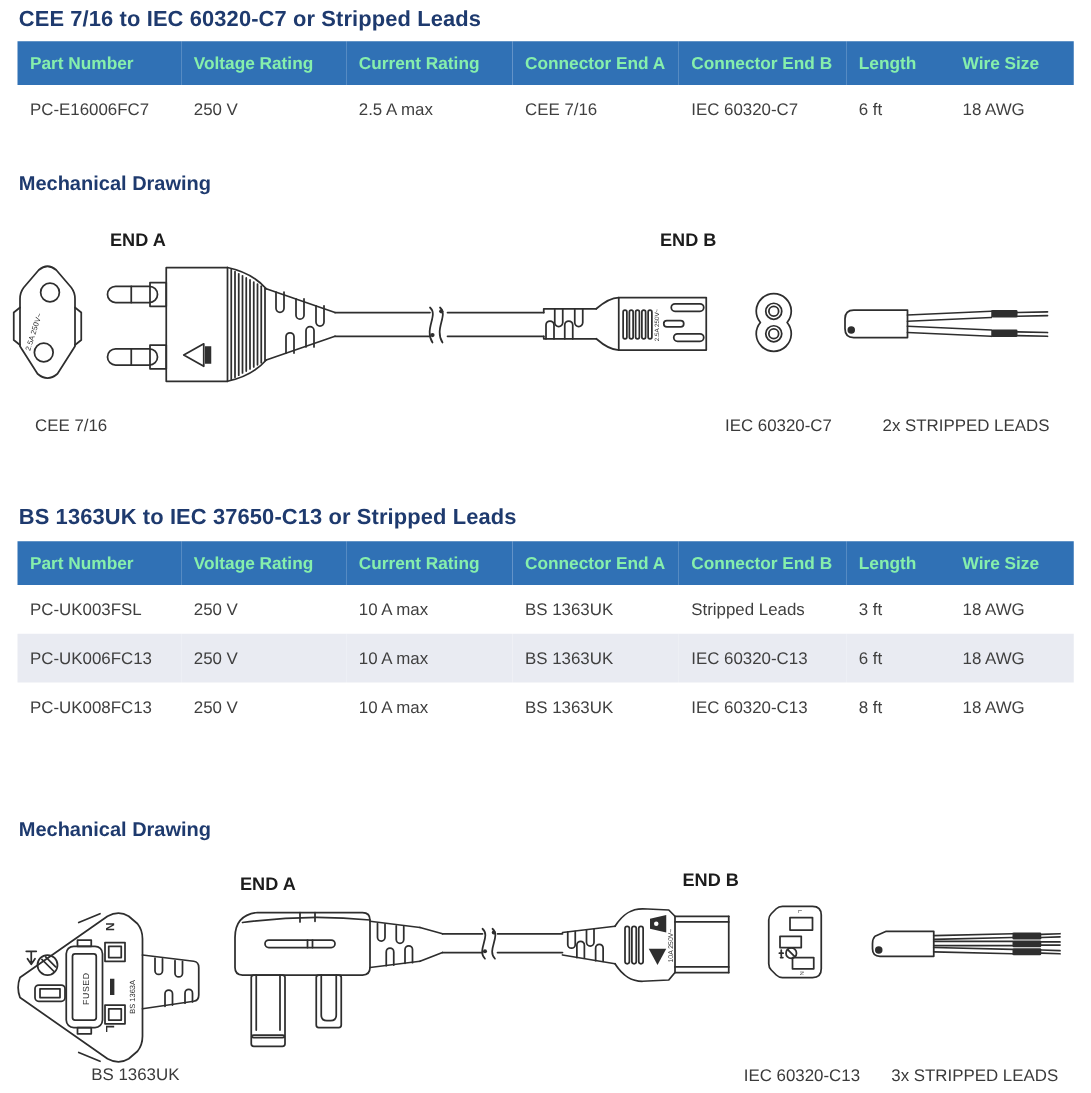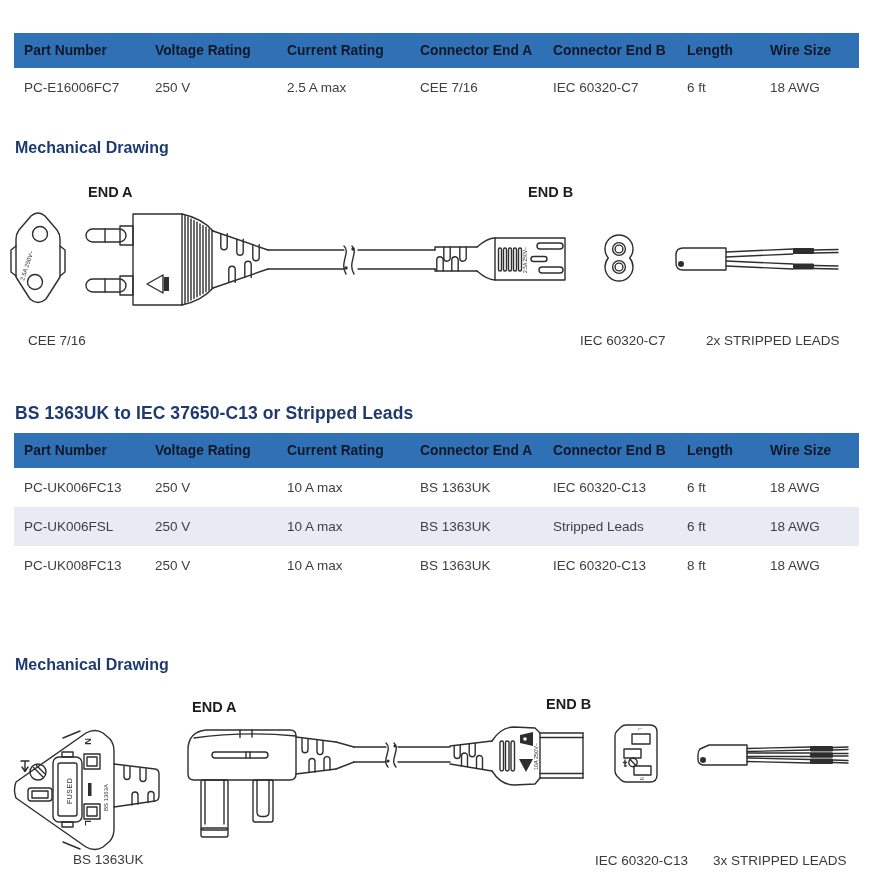--- a/index.html
+++ b/index.html
@@ -9,35 +9,36 @@
   *{box-sizing:border-box;}
   html,body{margin:0;padding:0;background:var(--page-bg);}
   .page{position:relative;width:873px;height:874px;background:var(--page-bg);
         font-family:"Liberation Sans",sans-serif;overflow:hidden;}
   .sec-title{position:absolute;margin:0;font-size:17.5px;font-weight:bold;
              color:var(--title-text);letter-spacing:.1px;}
   .mech-title{position:absolute;margin:0;font-size:16px;font-weight:bold;
               color:var(--title-text);}
   .spec-table{position:absolute;border-collapse:collapse;width:845px;
               table-layout:fixed;font-size:13.5px;}
-  .spec-table th{background:var(--header-bg);color:#0f172a;text-align:left;
+  .spec-table th{background:var(--header-bg);color:#86efac;text-align:left;
                  font-weight:bold;padding:0 10px;height:35px;font-size:13.8px;}
   .spec-table td{padding:0 10px;height:39px;color:var(--cell-text);}
   .spec-table tbody tr:nth-child(even){background:var(--row-alt);}
   svg{position:absolute;left:0;}
   svg text{font-family:"Liberation Sans",sans-serif;}
   #svg1{top:160px;} #svg2{top:680px;}
   #title1{left:15px;top:5px;} #table1{left:14px;top:33px;} #mech1{left:15px;top:139px;}
   #title2{left:15px;top:403px;} #table2{left:14px;top:433px;} #mech2{left:15px;top:656px;}
 </style>
 </head>
 <body>
 
 <div class="page">
 
+  <h1 class="sec-title" id="title1">CEE 7/16 to IEC 60320-C7 or Stripped Leads</h1>
 
   <table class="spec-table" id="table1">
     <colgroup>
         <col style="width:131px">
         <col style="width:132px">
         <col style="width:133px">
         <col style="width:133px">
         <col style="width:134px">
         <col style="width:83px">
         <col style="width:99px">
@@ -186,34 +187,34 @@
         <th>Voltage Rating</th>
         <th>Current Rating</th>
         <th>Connector End A</th>
         <th>Connector End B</th>
         <th>Length</th>
         <th>Wire Size</th>
       </tr>
     </thead>
     <tbody>
         <tr>
+          <td>PC-UK003FSL</td>
+          <td>250 V</td>
+          <td>10 A max</td>
+          <td>BS 1363UK</td>
+          <td>Stripped Leads</td>
+          <td>3 ft</td>
+          <td>18 AWG</td>
+        </tr>
+        <tr>
           <td>PC-UK006FC13</td>
           <td>250 V</td>
           <td>10 A max</td>
           <td>BS 1363UK</td>
           <td>IEC 60320-C13</td>
-          <td>6 ft</td>
-          <td>18 AWG</td>
-        </tr>
-        <tr>
-          <td>PC-UK006FSL</td>
-          <td>250 V</td>
-          <td>10 A max</td>
-          <td>BS 1363UK</td>
-          <td>Stripped Leads</td>
           <td>6 ft</td>
           <td>18 AWG</td>
         </tr>
         <tr>
           <td>PC-UK008FC13</td>
           <td>250 V</td>
           <td>10 A max</td>
           <td>BS 1363UK</td>
           <td>IEC 60320-C13</td>
           <td>8 ft</td>

